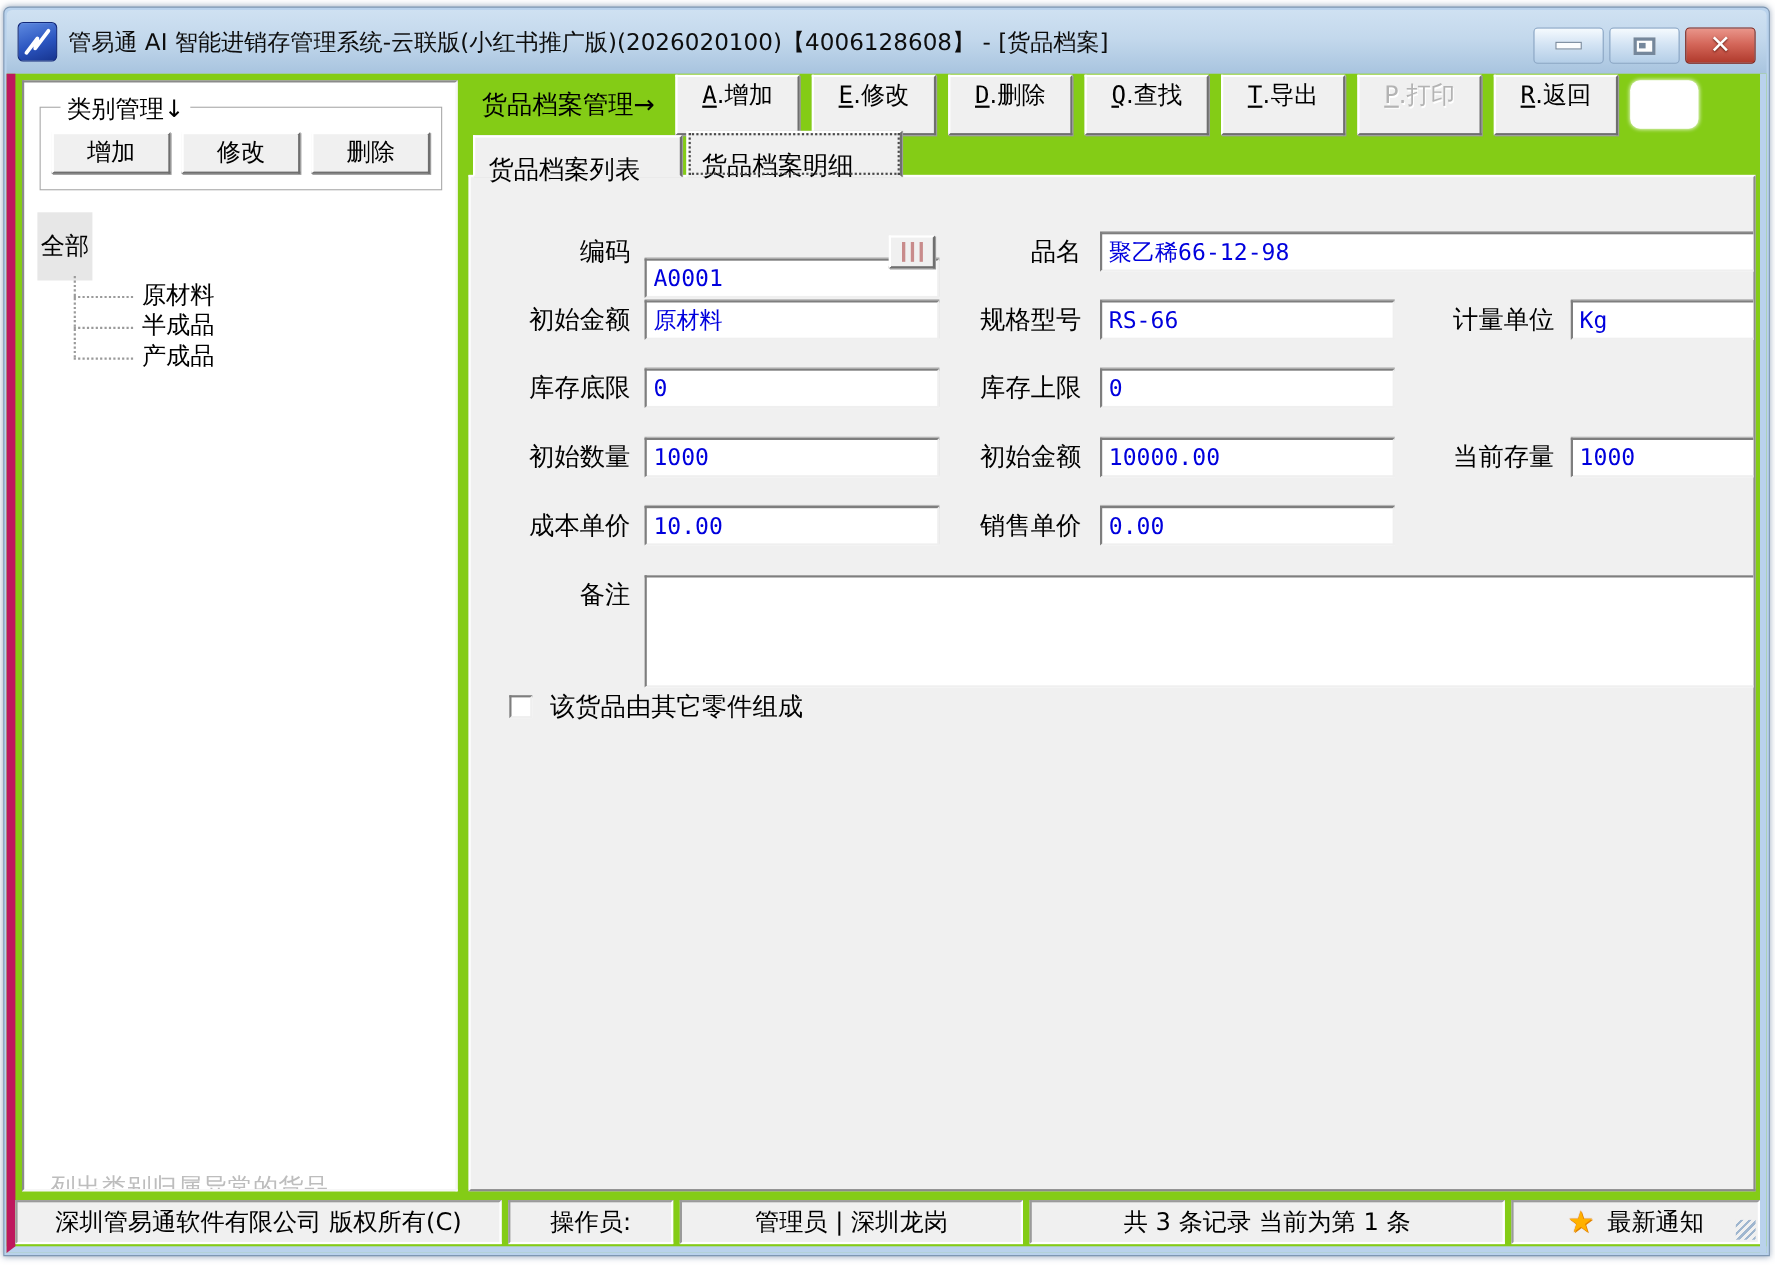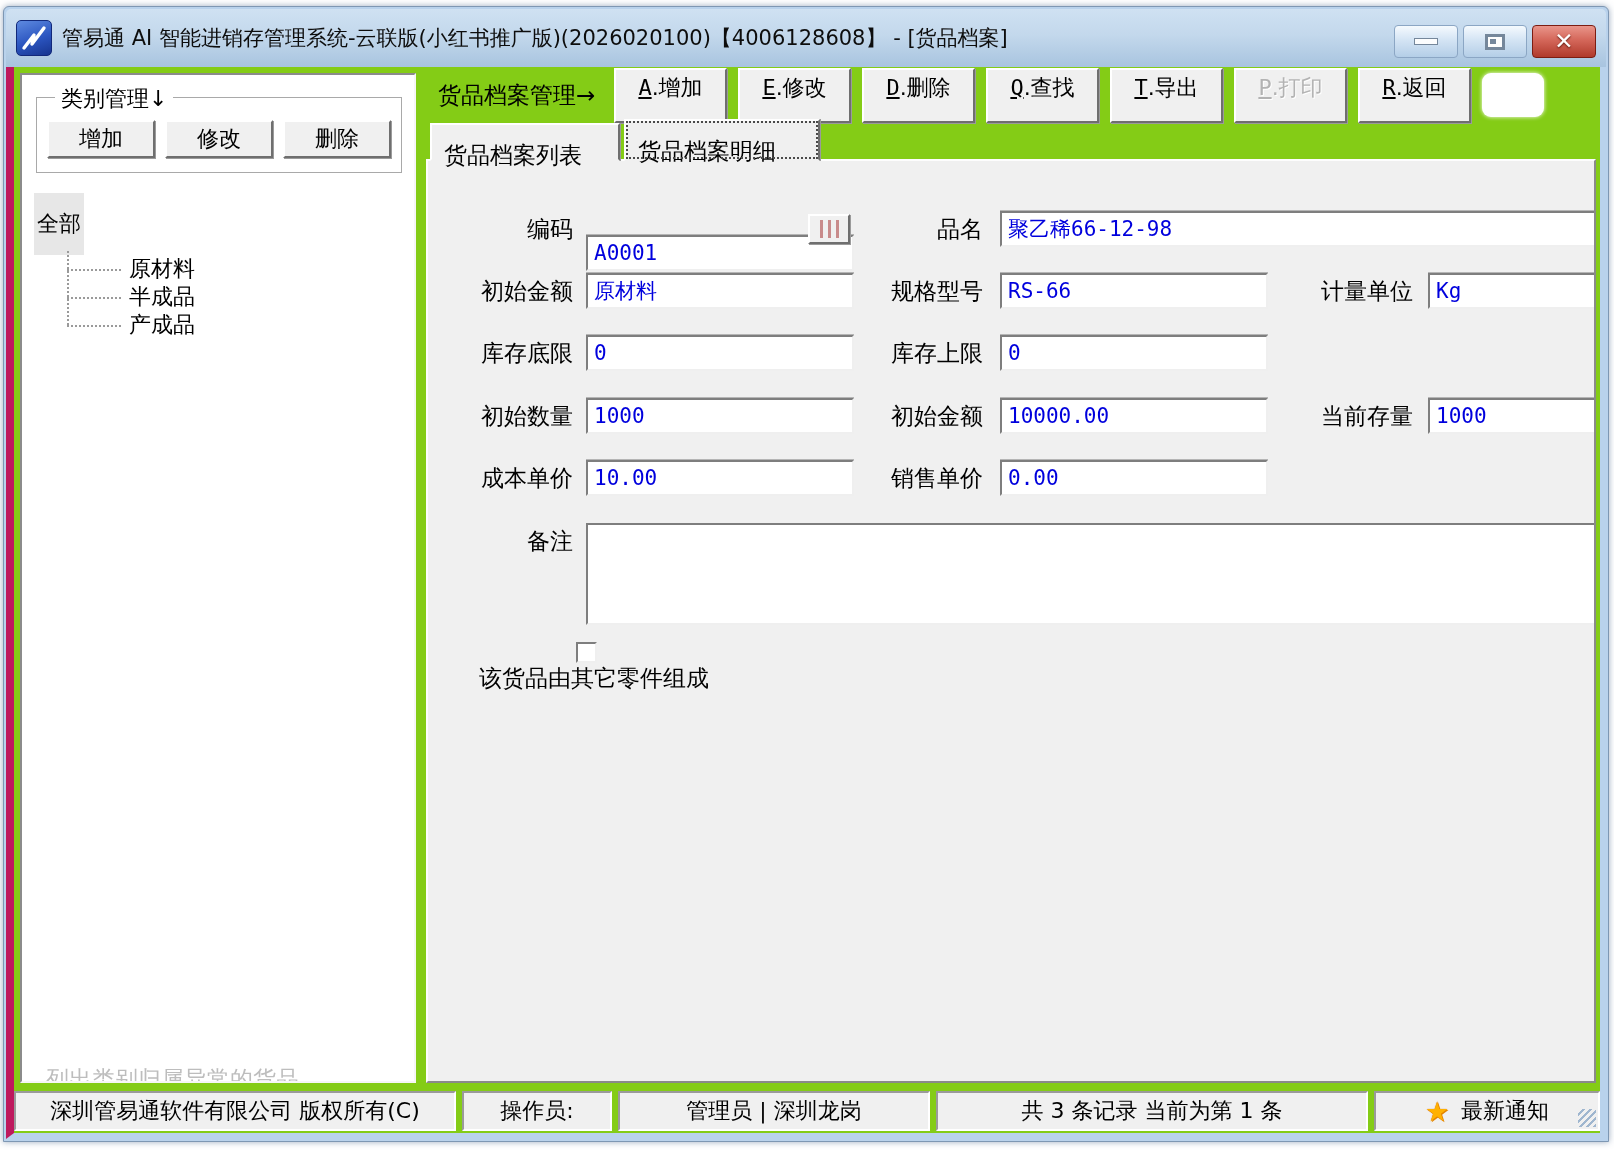--- a/index.html
+++ b/index.html
@@ -205,21 +205,21 @@
         <div class="fld-input" style="left:1000px; top:237px; width:180px;">1000</div>
 
         <div class="fld-label" style="left:15px;  top:299px; width:130px;">成本单价</div>
         <div class="fld-input" style="left:158px; top:299px; width:268px;">10.00</div>
         <div class="fld-label" style="left:435px; top:299px; width:120px;">销售单价</div>
         <div class="fld-input" style="left:572px; top:299px; width:268px;">0.00</div>
 
         <div class="fld-label" style="left:15px; top:362px; width:130px;">备注</div>
         <div id="remark-box" style="left:158px; top:362px; width:1022px; height:102px;"></div>
 
-        <div id="compose-row" style="left:35px; top:481px;flex-direction:column;">
+        <div id="compose-row" style="left:35px; top:466px;">
           <div id="compose-checkbox"></div>
           <div id="compose-label">该货品由其它零件组成</div>
         </div>
 
       </div>
     </div>
 
     <div id="statusbar">
       <div class="seg" id="seg-copyright">深圳管易通软件有限公司 版权所有(C)</div>
       <div class="seg" id="seg-operator">操作员:</div>

